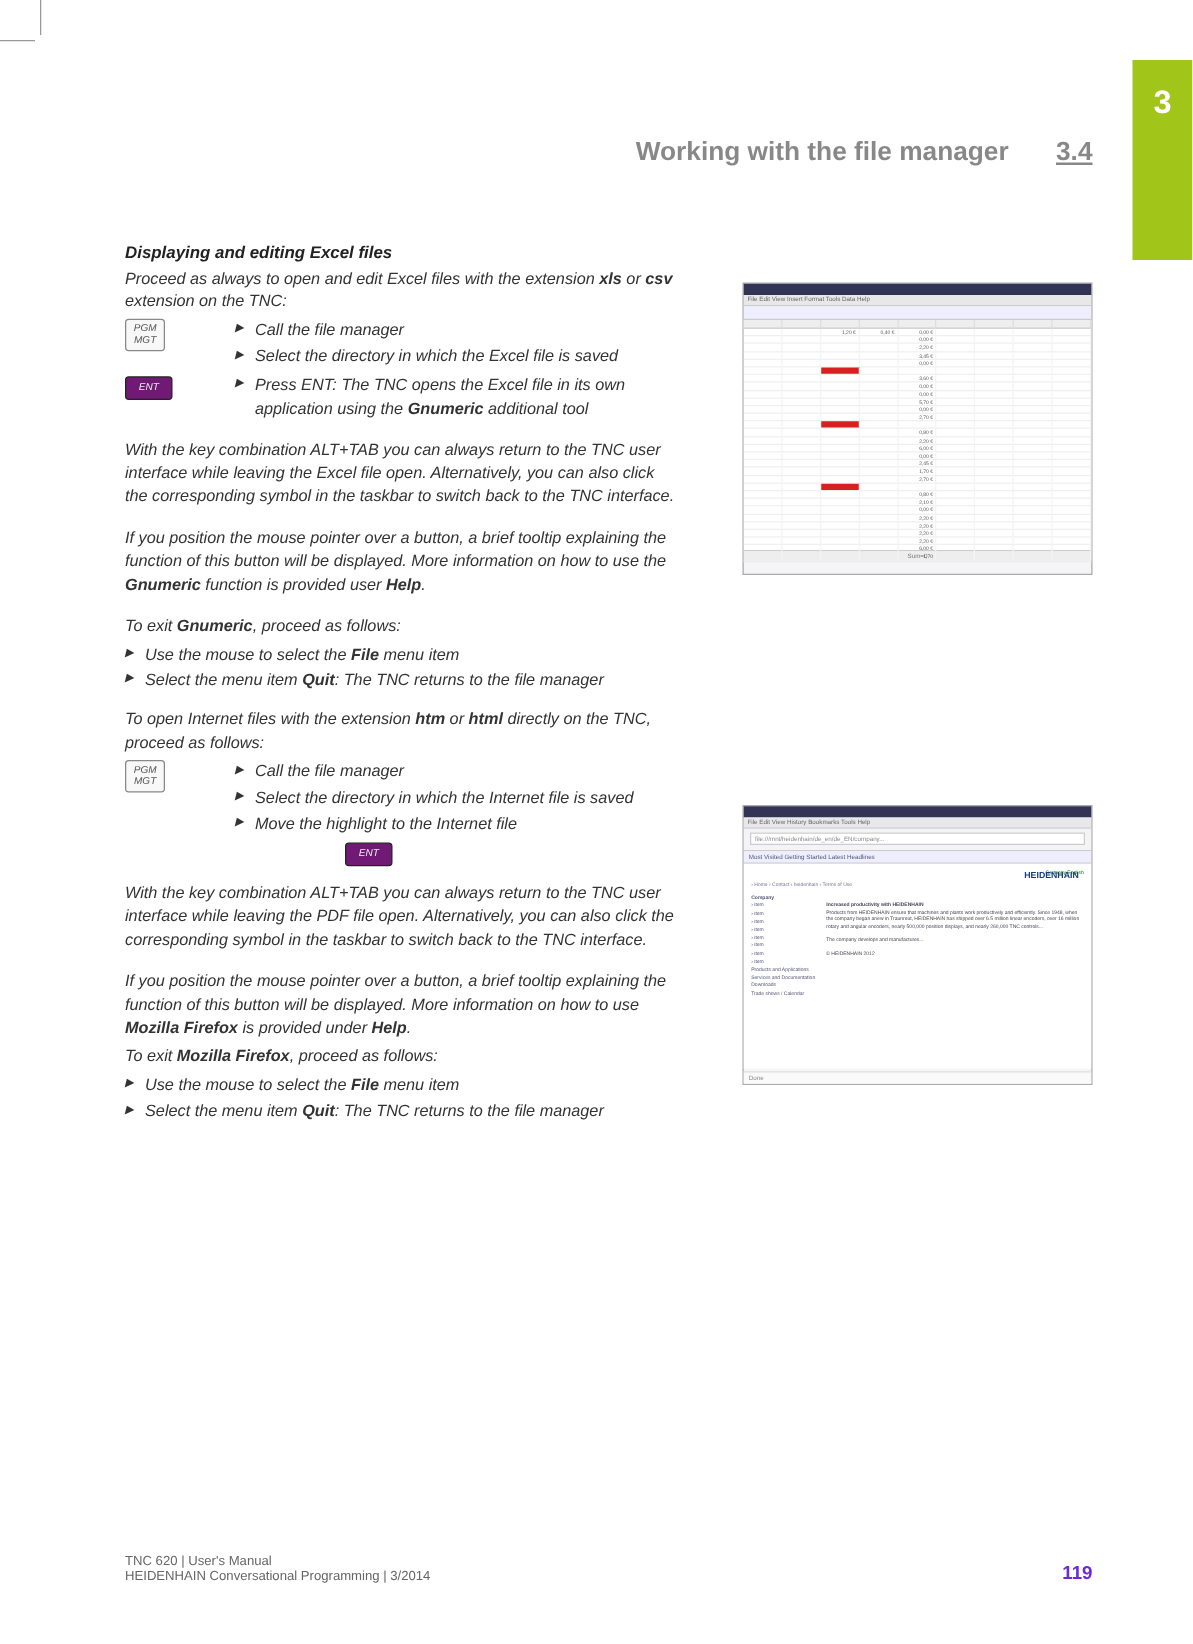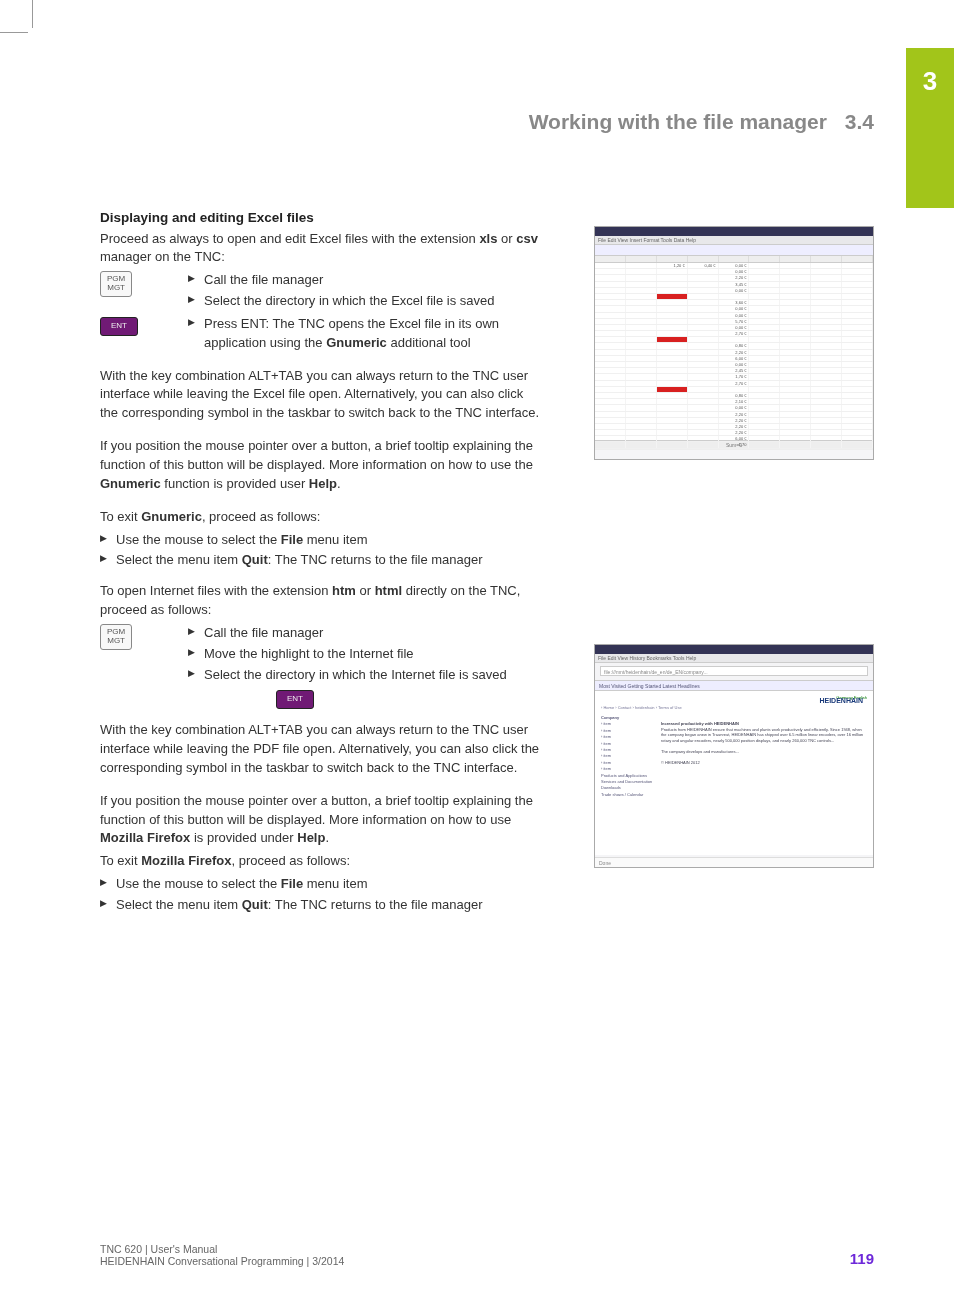--- a/index.html
+++ b/index.html
@@ -35,30 +35,31 @@
   .page-header {
     position: absolute;
     top: 110px;
     right: 80px;
     left: 100px;
     text-align: right;
     color: #888;
     font-size: 21px;
     font-weight: bold;
   }
-  .page-header .num { margin-left: 12px; }
+  .page-header .num { margin-left: 32px; text-decoration: underline; }
 
   .content {
     position: absolute;
-    top: 204px;
+    top: 188px;
     left: 100px;
     width: 440px;
     font-size: 13px;
     line-height: 1.45;
     color: #333;
+    font-style: italic;
   }
   .content h4 {
     font-size: 13.5px;
     font-weight: bold;
     margin-top: 4px;
     margin-bottom: 2px;
     color: #222;
   }
   .content p { margin-bottom: 4px; }
   .content b { font-weight: bold; }
@@ -545,21 +546,21 @@
       <span>© HEIDENHAIN 2012</span>
     </div>
   </div>
   <div class="footer">Done</div>
 </div>
 
 <div class="content">
 
   <h4>Displaying and editing Excel files</h4>
   <p>
-    <span>Proceed as always to open and edit Excel files with the extension </span><b>xls</b><span> or </span><b>csv</b><span> manager on the TNC:</span>
+    <span>Proceed as always to open and edit Excel files with the extension </span><b>xls</b><span> or </span><b>csv</b><span> extension on the TNC:</span>
   </p>
 
   <div class="step-block">
     <div class="step-key">
       <span class="key-btn" style="white-space:pre-line;">PGM
 MGT</span>
     </div>
     <div class="step-list">
       <ul class="tri">
         <li>Call the file manager</li>
@@ -607,22 +608,22 @@
   </p>
 
   <div class="step-block">
     <div class="step-key">
       <span class="key-btn" style="white-space:pre-line;">PGM
 MGT</span>
     </div>
     <div class="step-list">
       <ul class="tri">
         <li>Call the file manager</li>
+        <li>Select the directory in which the Internet file is saved</li>
         <li>Move the highlight to the Internet file</li>
-        <li>Select the directory in which the Internet file is saved</li>
       </ul>
     </div>
   </div>
 
   <div class="step-block">
     <div class="step-key">
       <span class="key-btn dark">ENT</span>
     </div>
   </div>
 

